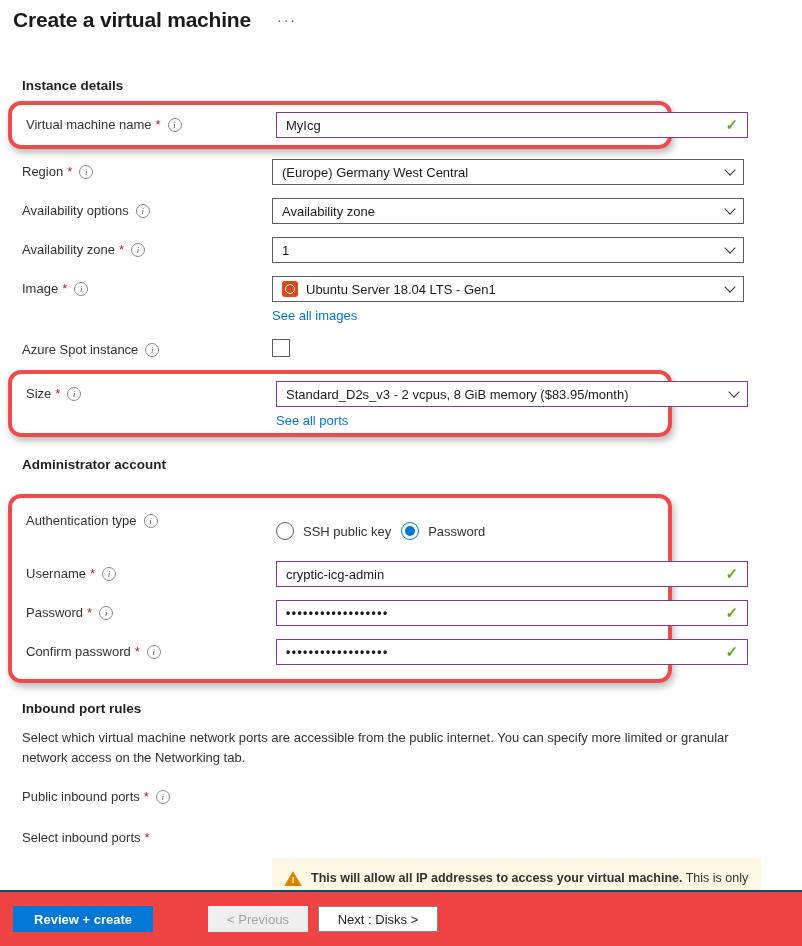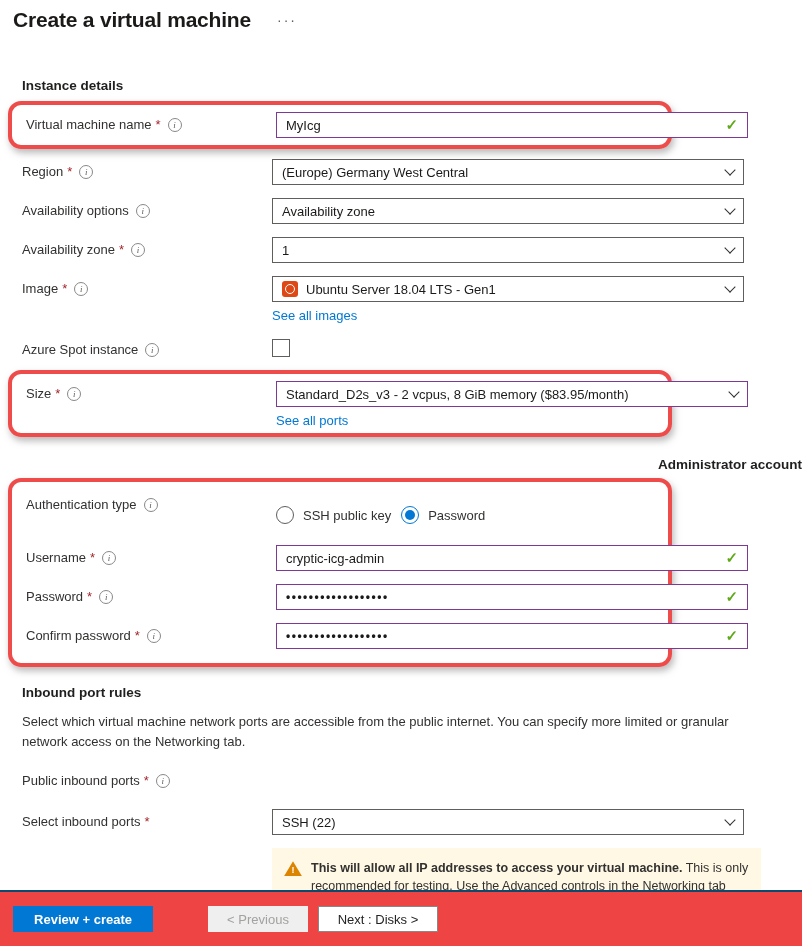--- a/index.html
+++ b/index.html
@@ -7,21 +7,21 @@
   body { font-family:"Liberation Sans", sans-serif; color:#323130; }
   .page { position:relative; width:802px; height:946px; background:#fff; overflow:hidden; }
 
   .page-header { display:flex; align-items:flex-start; padding:8px 0 0 13px; }
   .page-title { font-size:21px; font-weight:700; color:#1b1a19; letter-spacing:-0.2px; }
   .more-btn { font-size:14px; color:#605e5c; margin:4px 0 0 26px; letter-spacing:2px; cursor:pointer; }
 
   .content { padding-left:22px; }
   .section-heading { font-size:13.5px; font-weight:700; color:#201f1e; margin:0 0 12px 0; }
   .h-instance { margin-top:46px; margin-bottom:8px; }
-  .h-admin { margin-top:20px; margin-bottom:6px;text-align:right; }
+  .h-admin { margin-top:20px; margin-bottom:22px; }
   .h-inbound { margin-top:18px; }
 
   .row { display:flex; align-items:flex-start; margin-bottom:13px; }
   .lbl { width:250px; flex-shrink:0; padding-top:5px; font-size:13px; color:#323130; display:flex; align-items:center; }
   .req { color:#a4262c; margin-left:4px; }
   .info-icon { display:inline-flex; align-items:center; justify-content:center;
     width:14px; height:14px; border:1px solid #8a8886; border-radius:50%;
     font-size:9px; font-style:italic; font-family:"Liberation Serif", serif;
     color:#605e5c; margin-left:7px; cursor:default; }
   .fld { width:472px; flex-shrink:0; }
@@ -270,26 +270,20 @@
         <span class="req">*</span>
         <span class="info-icon">i</span>
       </div>
     </div>
 
     <div class="row" style="margin-top:21px;">
       <div class="lbl">
         <span>Select inbound ports</span>
         <span class="req">*</span>
       </div>
-      <div class="fld">
-        <div class="selectbox">
-          <span>SSH (22)</span>
-          <span class="chevron"></span>
-        </div>
-      </div>
     </div>
 
     <div class="warning-box">
       <span class="warn-icon">!</span>
       <span class="warn-text">
         <b>This will allow all IP addresses to access your virtual machine.</b>
         <span>This is only recommended for testing. Use the Advanced controls in the Networking tab</span>
       </span>
     </div>
 

